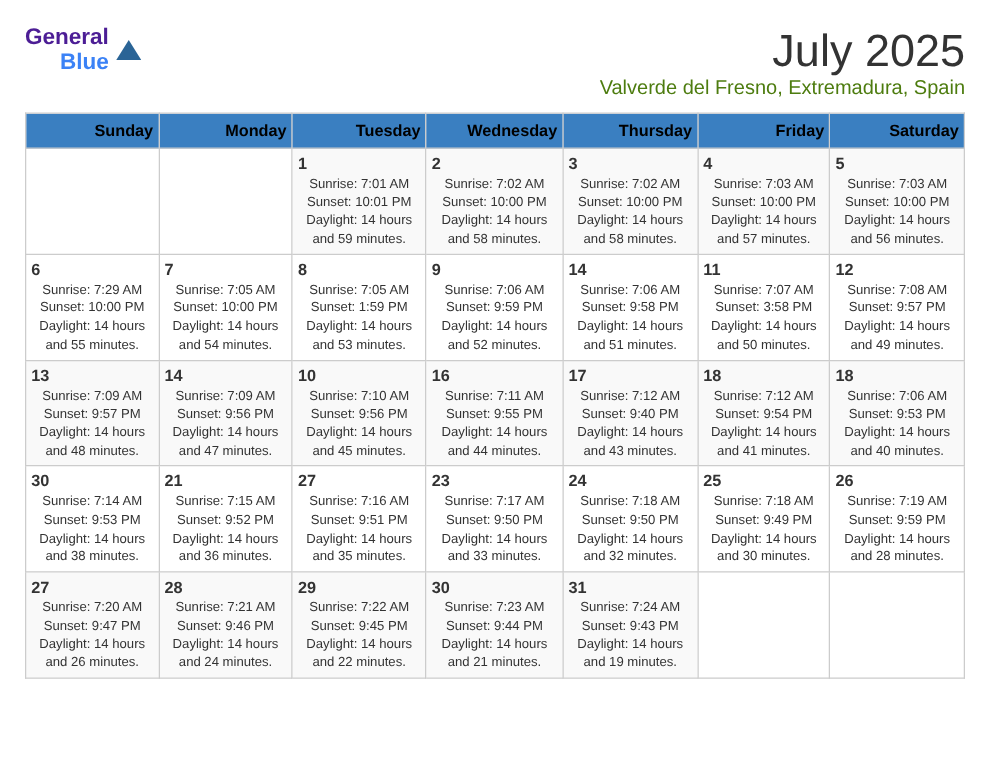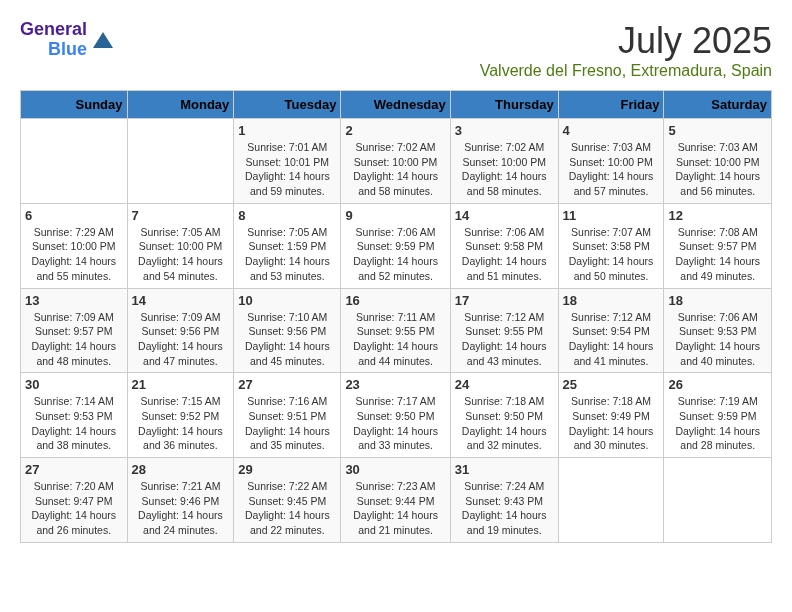--- a/index.html
+++ b/index.html
@@ -226,21 +226,21 @@
         </td>
         <td>
           <span class="day-number">16</span>
           <div class="day-detail">Sunrise: 7:11 AM
 Sunset: 9:55 PM
 Daylight: 14 hours and 44 minutes.</div>
         </td>
         <td>
           <span class="day-number">17</span>
           <div class="day-detail">Sunrise: 7:12 AM
-Sunset: 9:55 PM
+Sunset: 9:40 PM
 Daylight: 14 hours and 43 minutes.</div>
         </td>
         <td>
           <span class="day-number">18</span>
           <div class="day-detail">Sunrise: 7:12 AM
 Sunset: 9:54 PM
 Daylight: 14 hours and 41 minutes.</div>
         </td>
         <td>
           <span class="day-number">18</span>

